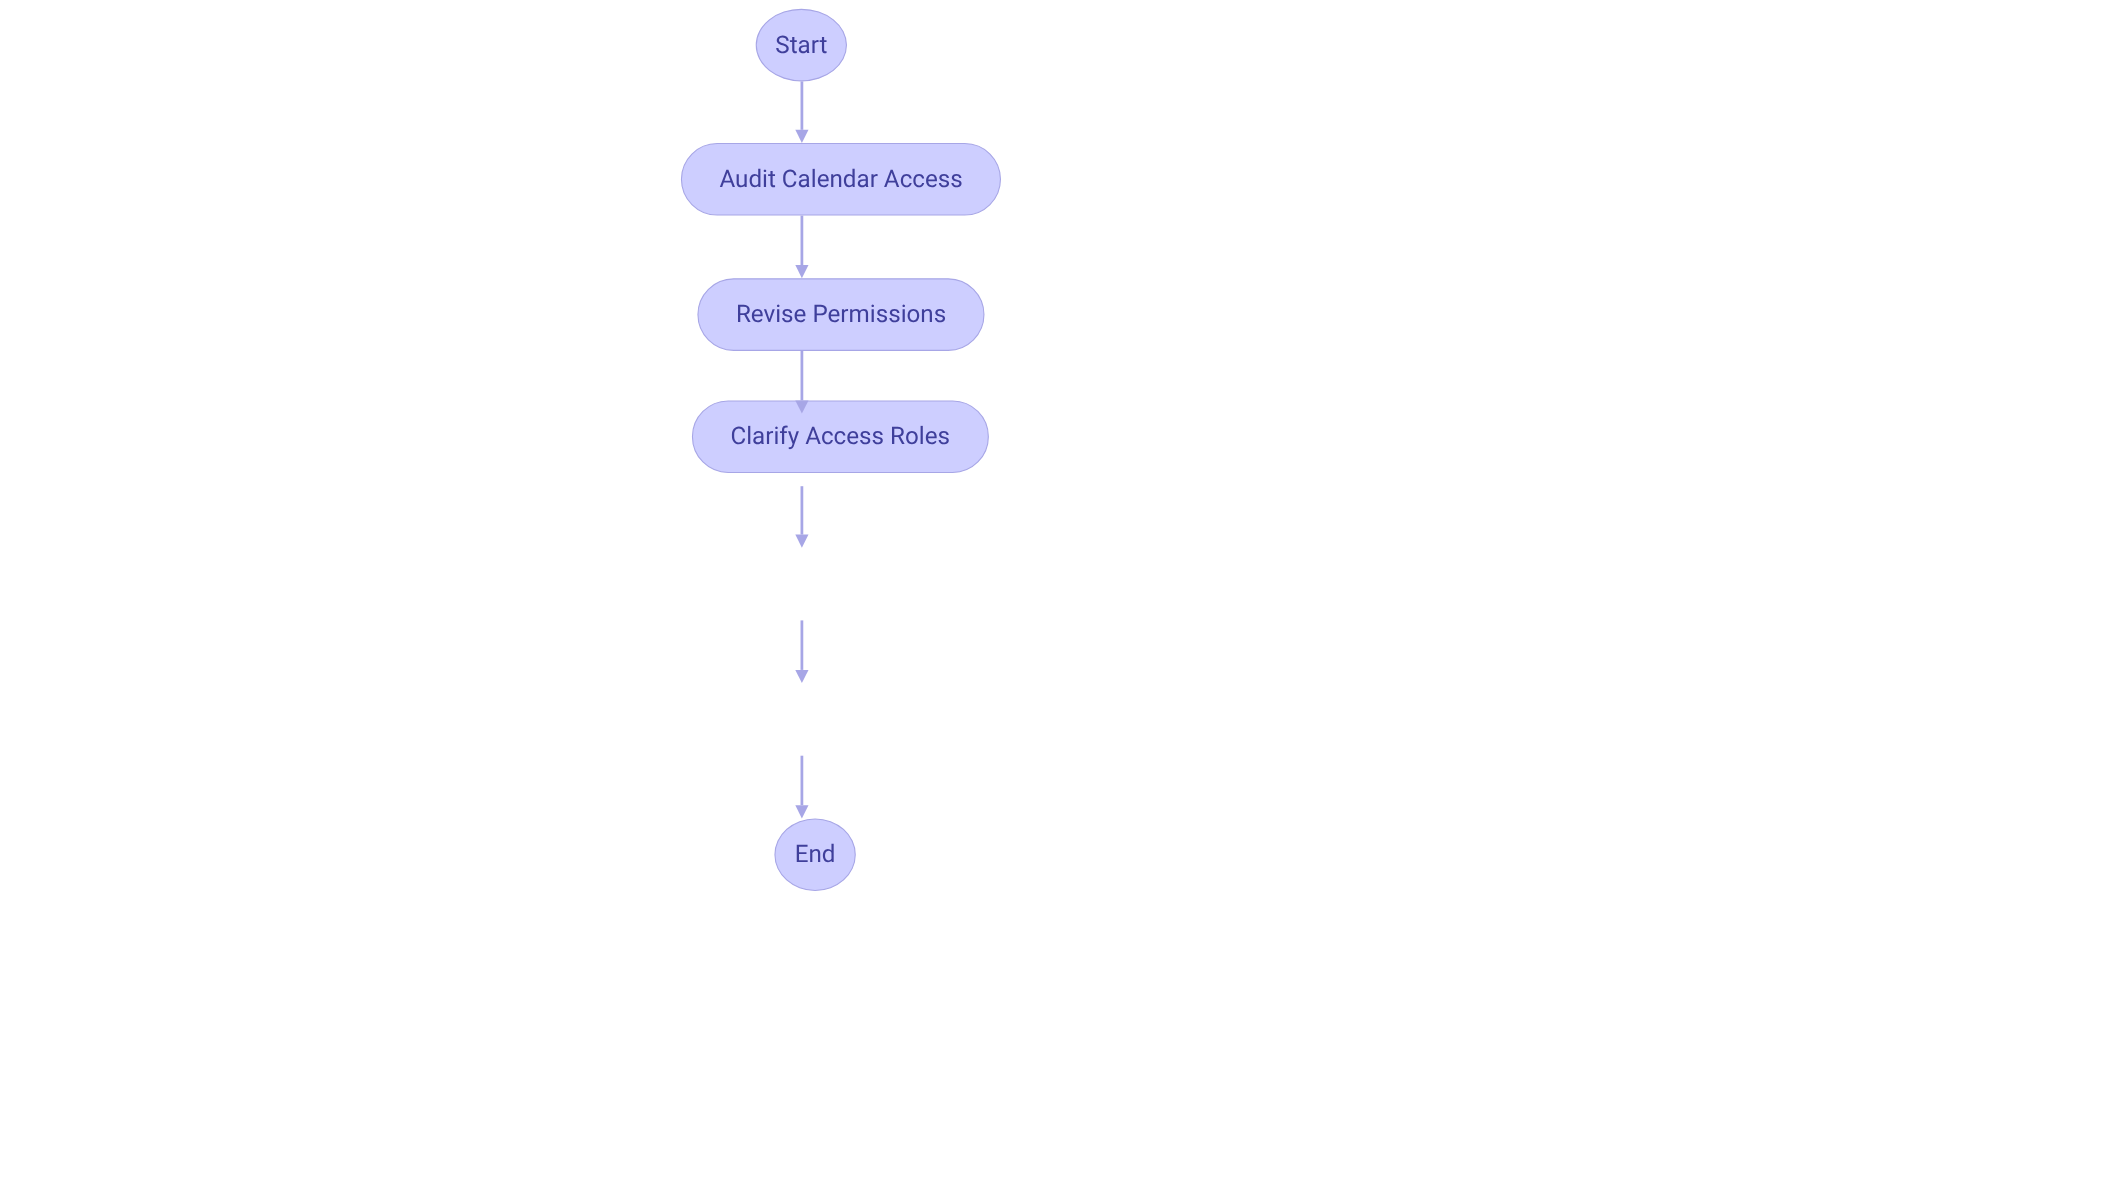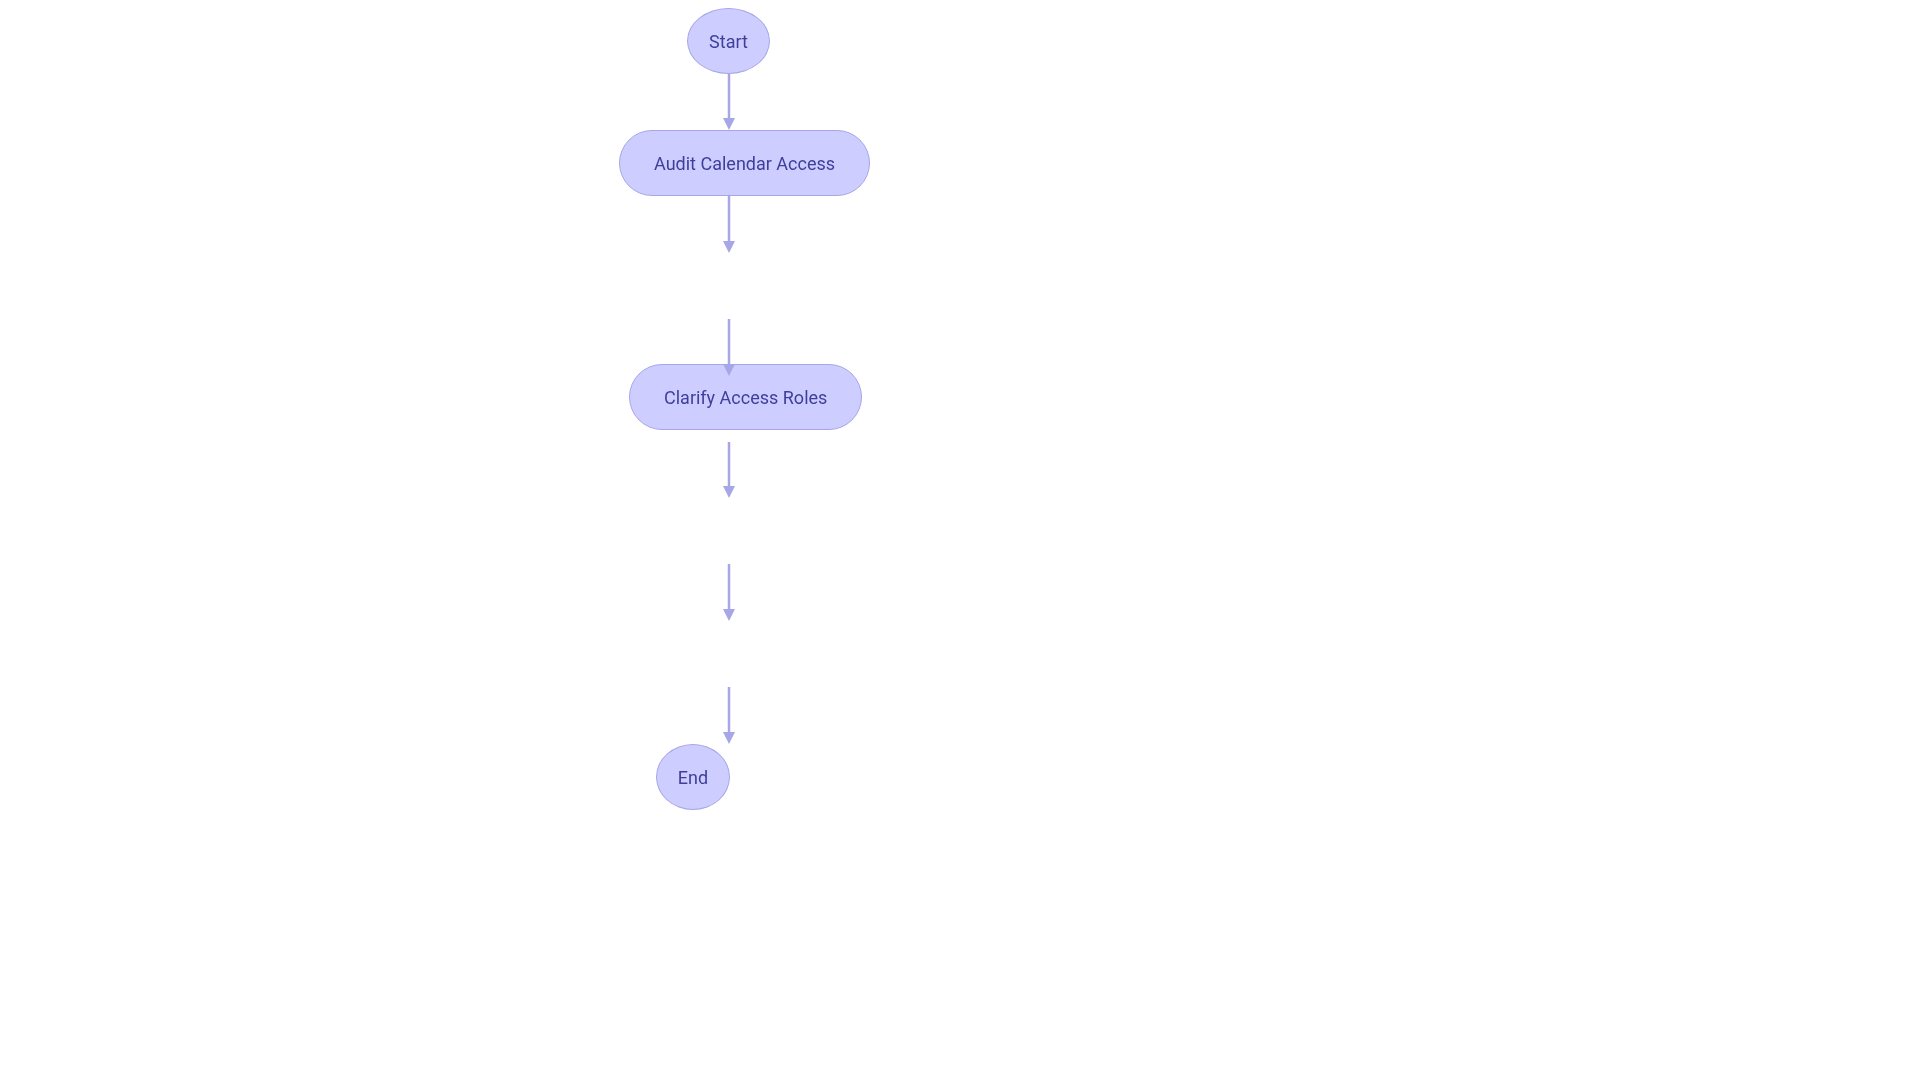--- a/index.html
+++ b/index.html
@@ -14,21 +14,21 @@
   .canvas {
     position: relative;
     width: 1920px;
     height: 1080px;
   }
   .node {
     position: absolute;
     background: #cdceff;
     border: 1.5px solid #a7a6e6;
     color: #3f3f9b;
-    font-size: 18px;
+    font-size: 22px;
     display: flex;
     align-items: center;
     justify-content: center;
     text-align: center;
     box-sizing: border-box;
     white-space: nowrap;
   }
   .terminal {
     border-radius: 50%;
   }
@@ -49,28 +49,31 @@
 <div class="canvas">
 
   <div class="node terminal" style="left:687px; top:8px; width:83px; height:66px;">
     <span>Start</span>
   </div>
 
   <div class="node process" style="left:619px; top:130px; height:66px;">
     <span>Audit Calendar Access</span>
   </div>
 
+  <div class="node process" style="left:634px; top:253px; height:66px;">
+    <span>Revise Permissions</span>
+  </div>
 
   <div class="node process" style="left:629px; top:364px; height:66px;">
     <span>Clarify Access Roles</span>
   </div>
 
 
 
-  <div class="node terminal" style="left:656px; top:744px; width:74px; height:66px;">
+  <div class="node terminal" style="left:704px; top:744px; width:74px; height:66px;">
     <span>End</span>
   </div>
 
   <svg class="connector" style="left:722px; top:74px; width:14px; height:56px;">
     <line x1="7" y1="0" x2="7" y2="44" stroke="#a7a6e6" stroke-width="2.5"></line>
     <polygon points="7,56 1,44 13,44" fill="#a7a6e6"></polygon>
   </svg>
 
   <svg class="connector" style="left:722px; top:196px; width:14px; height:57px;">
     <line x1="7" y1="0" x2="7" y2="45" stroke="#a7a6e6" stroke-width="2.5"></line>

